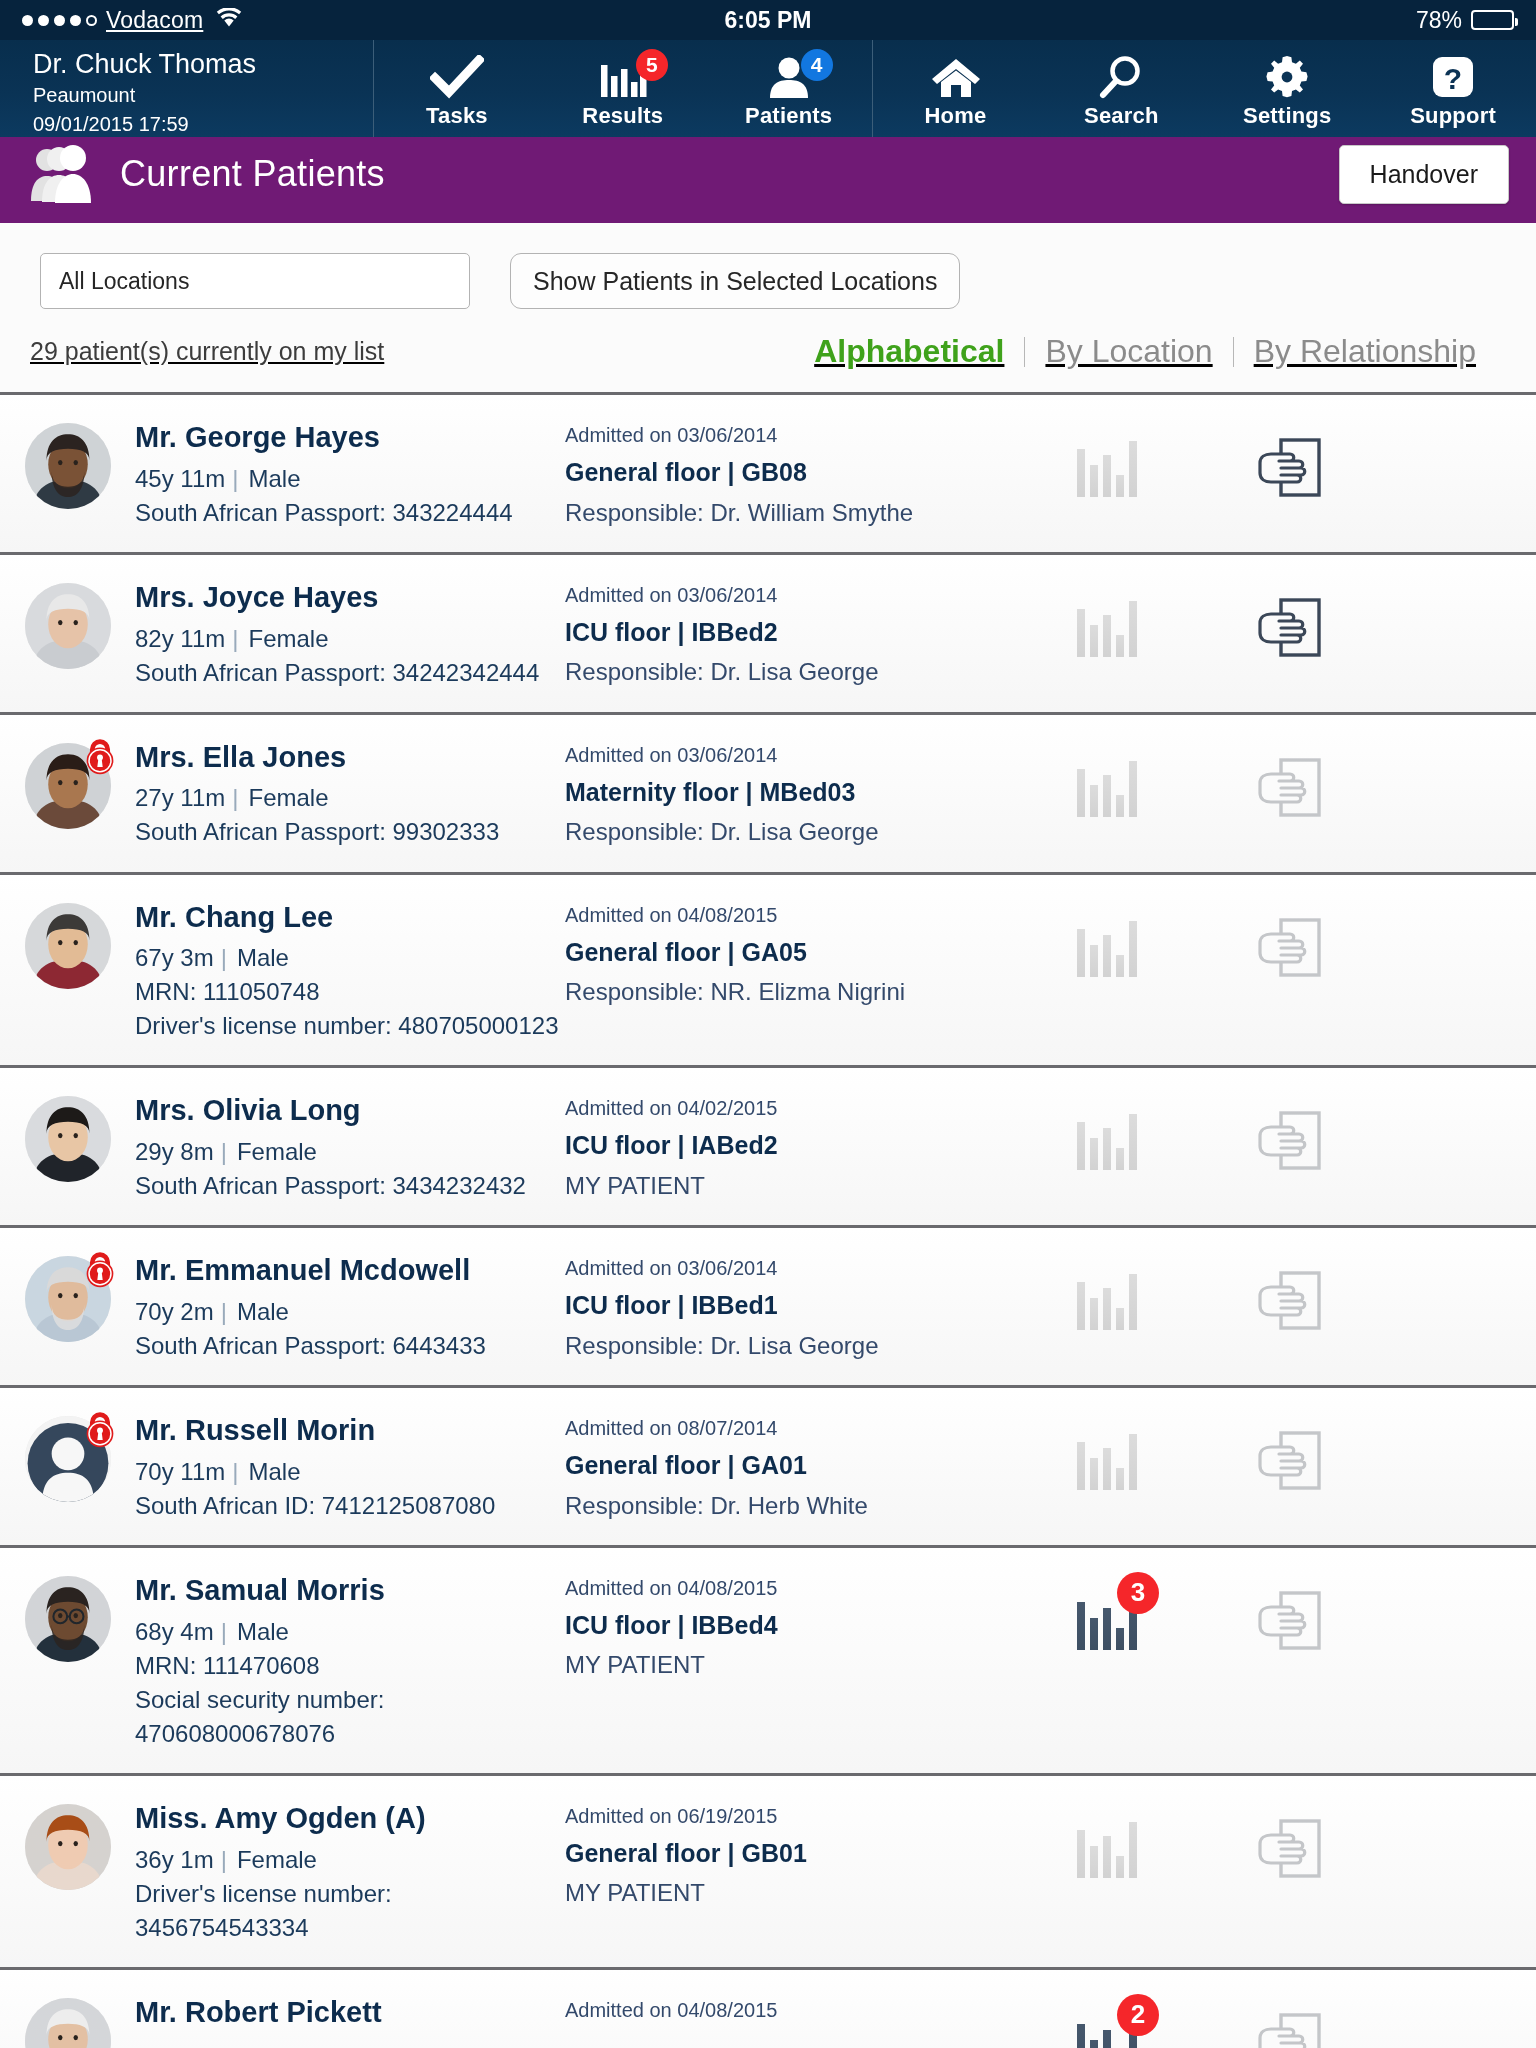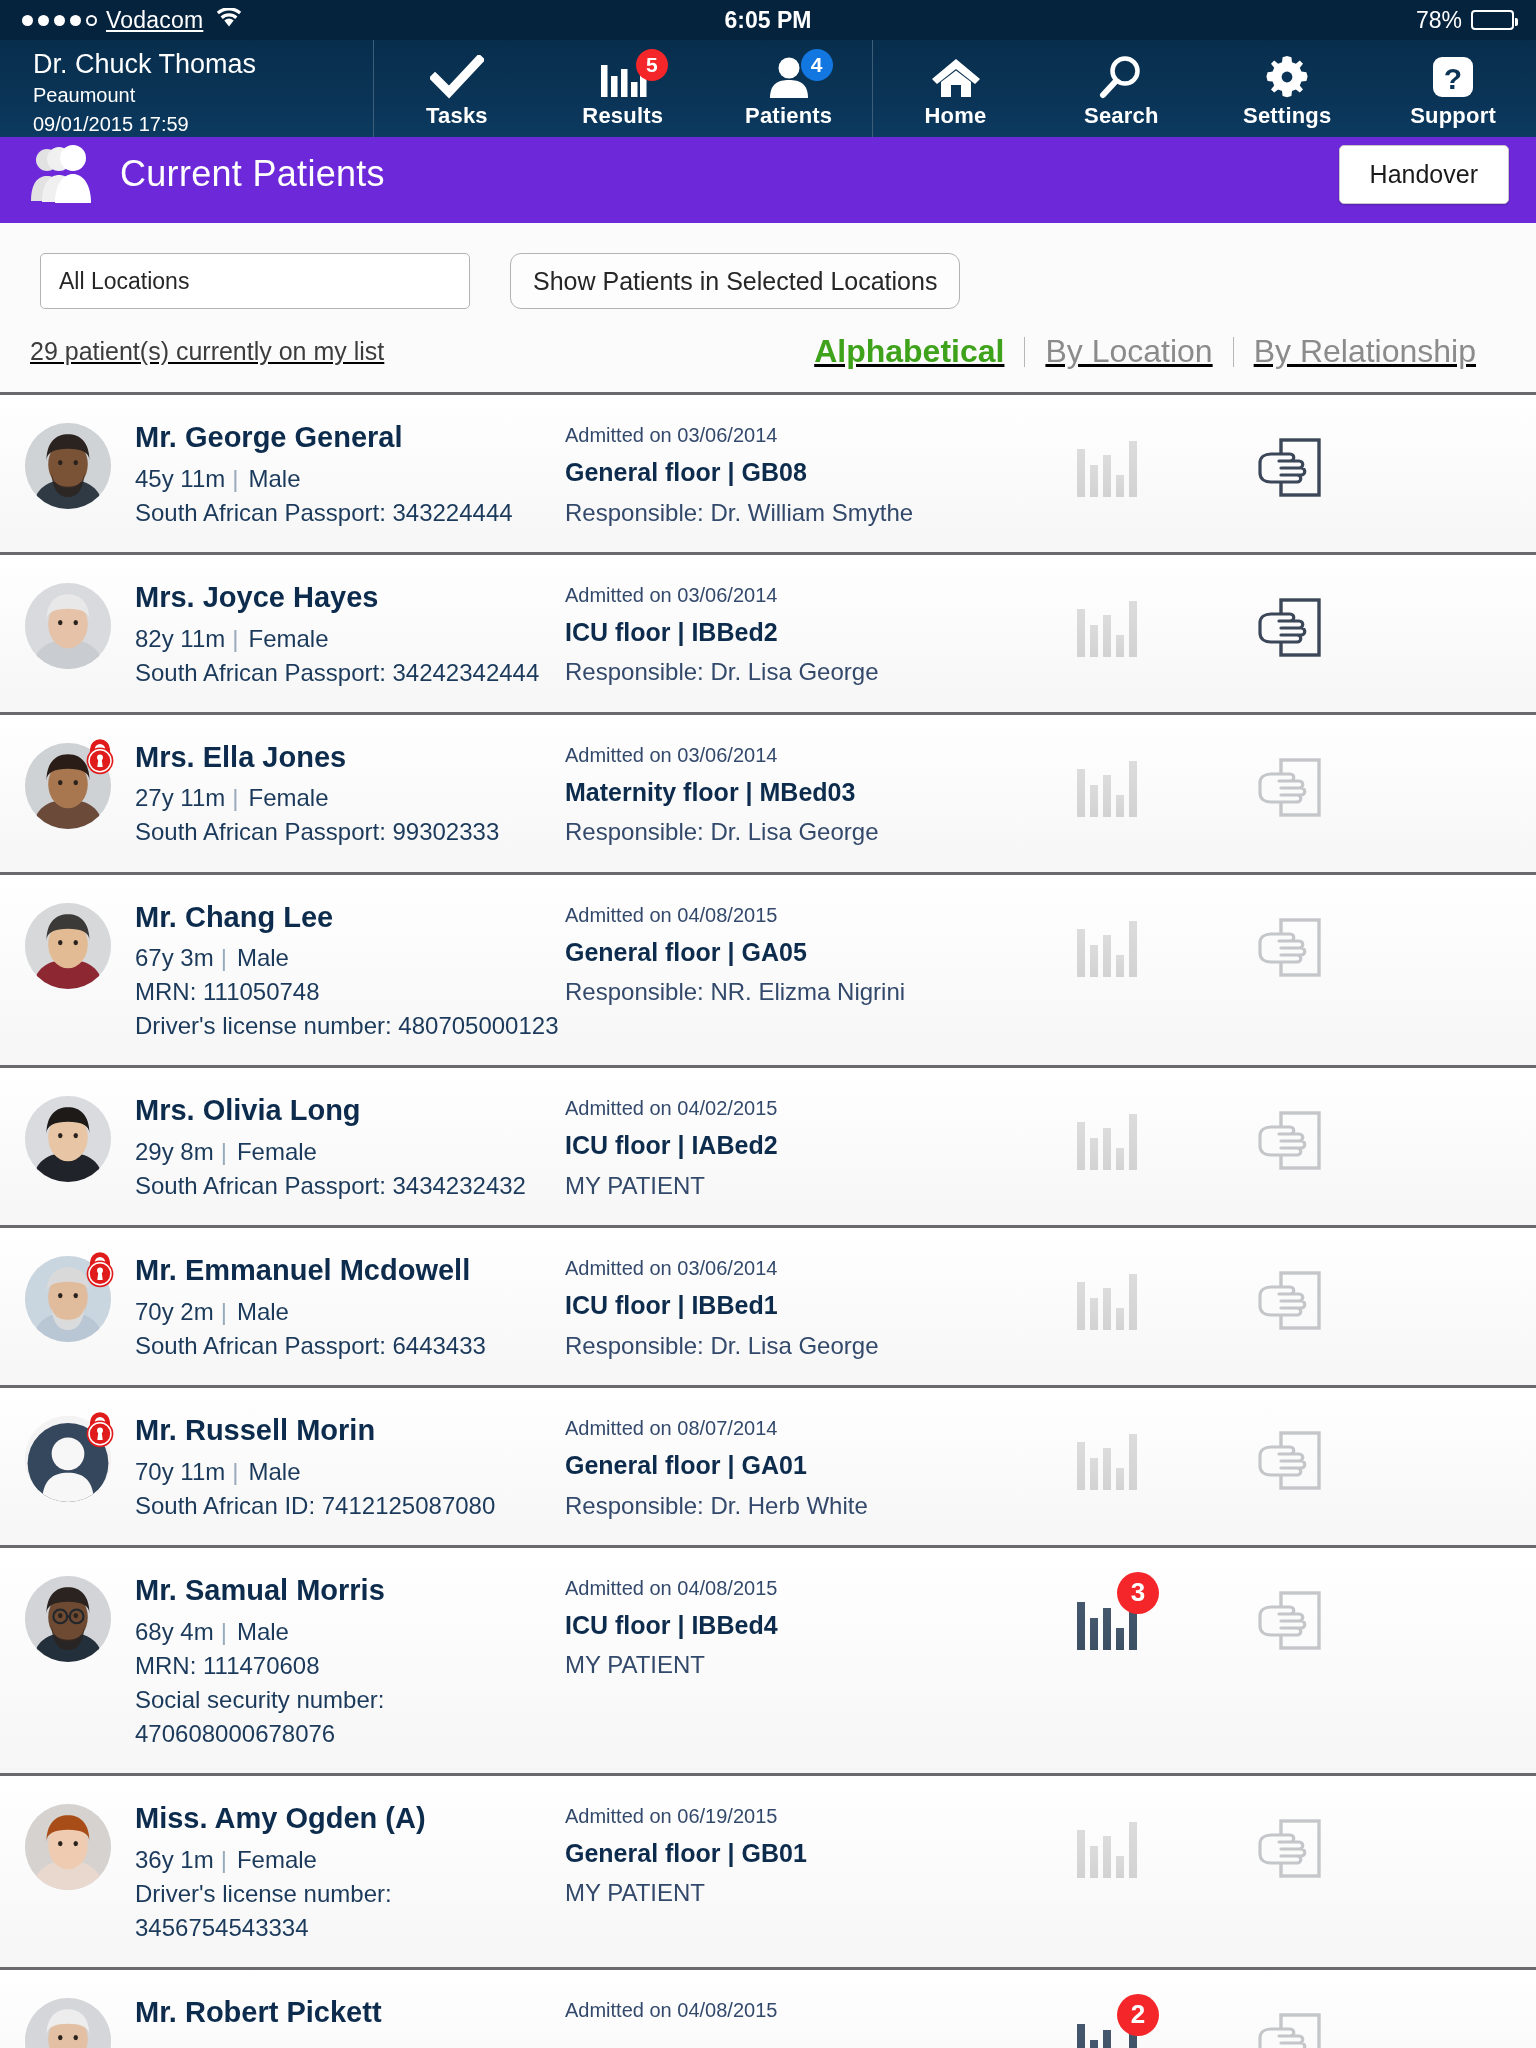--- a/index.html
+++ b/index.html
@@ -72,21 +72,21 @@
   .nav-badge {
     position: absolute; top: -6px; right: -21px;
     min-width: 32px; height: 32px; border-radius: 16px;
     background: #f5262a; color: #fff; font-size: 21px; font-weight: bold;
     display: flex; align-items: center; justify-content: center; padding: 0 6px;
   }
   .nav-badge.blue { background: #1277e0; }
 
   
   .titlebar {
-    height: 86px; background: #6d28d9;
+    height: 86px; background: #701a75;
     display: flex; align-items: center; padding: 0 27px 12px 27px;
   }
   .titlebar-icon { width: 78px; display: flex; align-items: center; justify-content: center; }
   .titlebar-title {
     color: #ffffff; font-size: 36px; font-weight: normal;
     margin-left: 15px; letter-spacing: .3px;
   }
   .handover-btn {
     margin-left: auto; background: #ffffff; color: #1a1a1a;
     border: 1px solid #c8c8c8; border-radius: 5px;
@@ -331,21 +331,21 @@
               <ellipse cx="50" cy="48" rx="23" ry="28" fill="#7a5236"></ellipse>
               <path d="M31 56 C31 78 40 86 50 86 C60 86 69 78 69 56 C69 70 60 74 50 74 C40 74 31 70 31 56 Z" fill="#2b2320" opacity=".85"></path>
               <path d="M25 44 C25 22 36 13 50 13 C64 13 75 22 75 44 C75 34 65 30 50 30 C35 30 25 34 25 44 Z" fill="#2b2320"></path>
               <ellipse cx="41" cy="46" rx="2.6" ry="3" fill="#29221d"></ellipse>
               <ellipse cx="59" cy="46" rx="2.6" ry="3" fill="#29221d"></ellipse>
             </svg>
           </span>
         </div>
       </div>
       <div class="pinfo">
-        <div class="pname">Mr. George General</div>
+        <div class="pname">Mr. George Hayes</div>
         <div class="pmeta"><span>45y 11m</span><span class="divider">|</span><span>Male</span></div>
         <div class="pid">South African Passport: 343224444</div>
       </div>
       <div class="pclin">
         <div class="padmit">Admitted on 03/06/2014</div>
         <div class="ploc">General floor | GB08</div>
         <div class="presp">Responsible: Dr. William Smythe</div>
       </div>
       <div class="picons">
         <div class="icon-slot">

